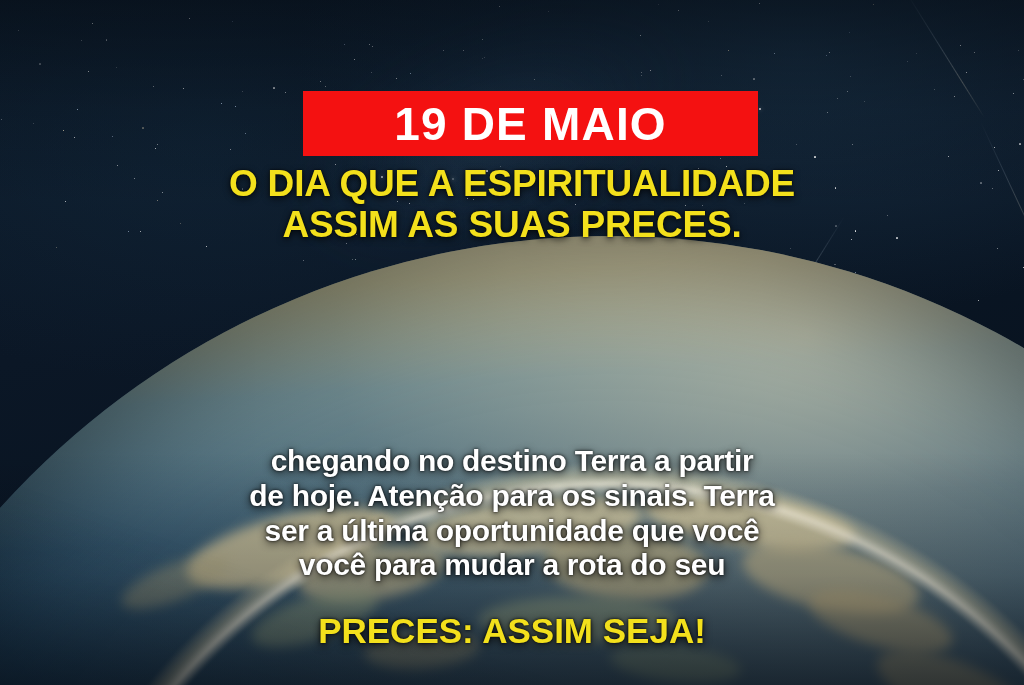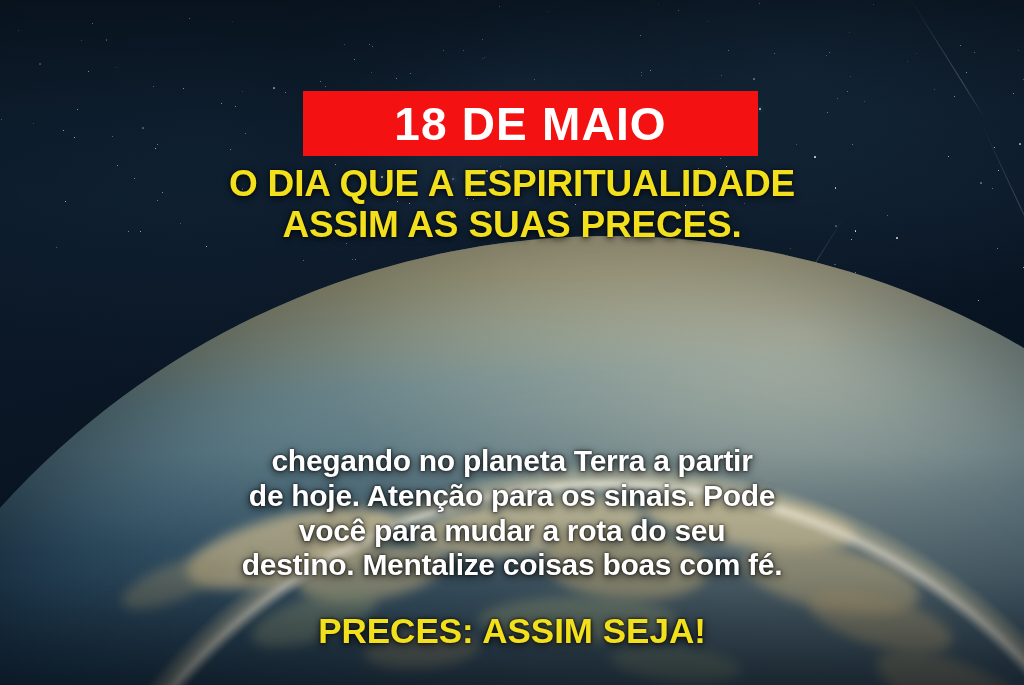--- a/index.html
+++ b/index.html
@@ -464,31 +464,31 @@
       <div class="earth-shade"></div>
     </div>
     <div class="earth-rim"></div>
   </div>
 
   <div class="vignette"></div>
 
   <div class="content">
 
     <div class="date-banner">
-      <span class="date-banner-text">18 DE MAIO</span>
+      <span class="date-banner-text">19 DE MAIO</span>
     </div>
 
     <div class="headline">
       <span class="headline-line">O DIA QUE A ESPIRITUALIDADE</span>
       <span class="headline-line">ASSIM AS SUAS PRECES.</span>
     </div>
 
     <div class="body-copy">
-      <span class="body-line">chegando no planeta Terra a partir</span>
-      <span class="body-line">de hoje. Atenção para os sinais. Pode</span>
+      <span class="body-line">chegando no destino Terra a partir</span>
+      <span class="body-line">de hoje. Atenção para os sinais. Terra</span>
+      <span class="body-line">ser a última oportunidade que você</span>
       <span class="body-line">você para mudar a rota do seu</span>
-      <span class="body-line">destino. Mentalize coisas boas com fé.</span>
     </div>
 
     <div class="cta">PRECES: ASSIM SEJA!</div>
 
   </div>
 </div>
 
 </body></html>

